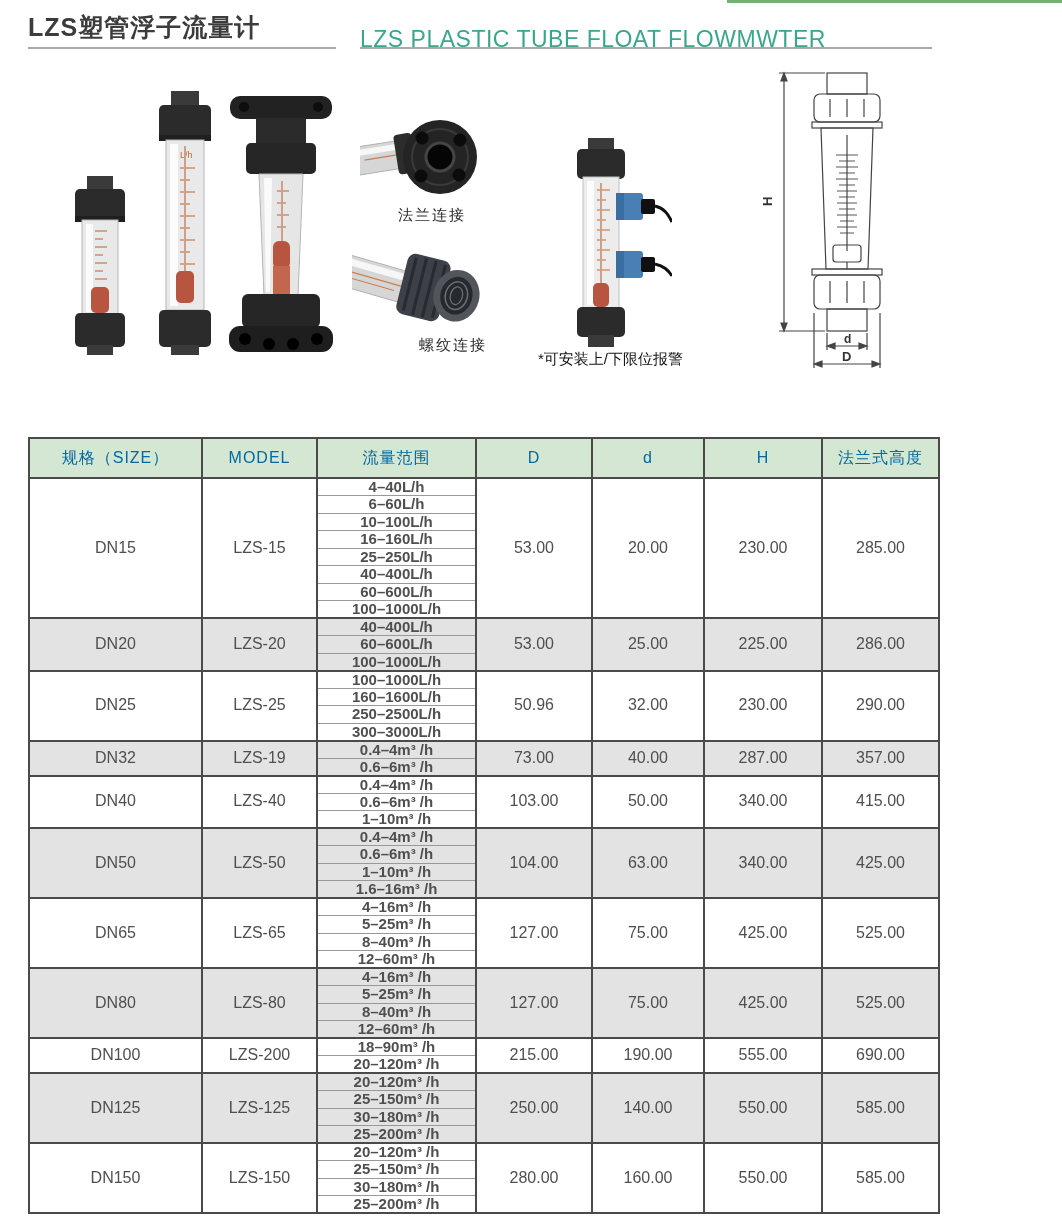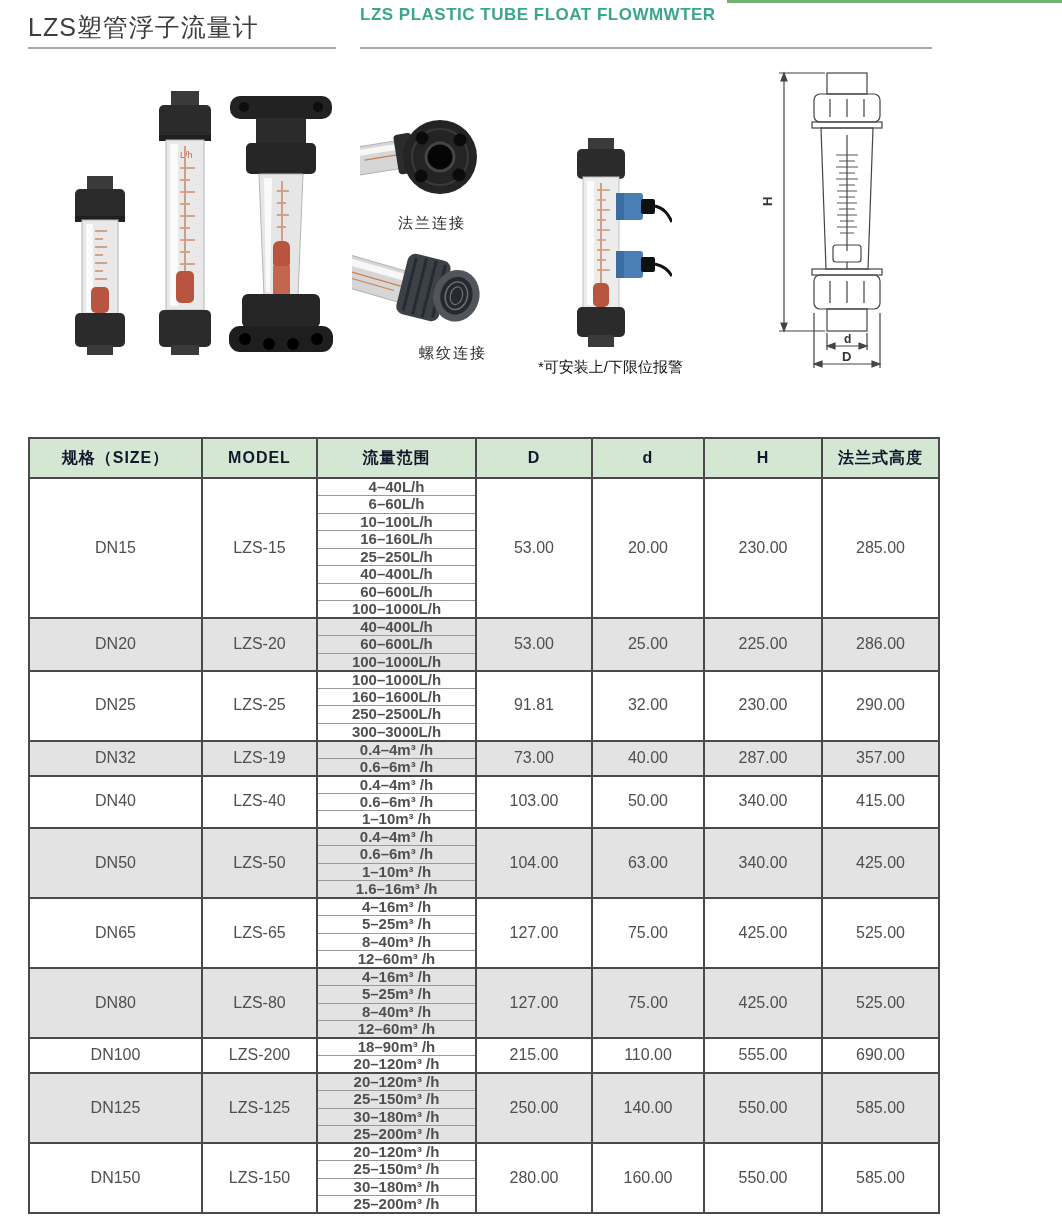--- a/index.html
+++ b/index.html
@@ -2,46 +2,46 @@
 <html><head>
 <meta charset="utf-8">
 <style>
   html,body { margin:0; padding:0; background:#fff; }
   .page {
     position:relative; width:1062px; height:1230px; background:#ffffff;
     font-family:"Liberation Sans", sans-serif; overflow:hidden;
   }
   
   .top-green { position:absolute; left:727px; top:0; width:335px; height:3px; background:#74b170; }
-  .title-zh  { position:absolute; left:28px;  top:11px; font-size:25px; font-weight:400; color:#3c3c3c; letter-spacing:1px; }
+  .title-zh  { position:absolute; left:28px;  top:11px; font-size:25px; font-weight:700; color:#3c3c3c; letter-spacing:1px; }
   .rule-zh   { position:absolute; left:28px;  top:47px; width:308px; height:2px; background:#a9a9a9; }
-  .title-en  { position:absolute; left:360px; top:5px; font-size:17px; font-weight:700; color:#3aa68c; letter-spacing:.5px; }
+  .title-en  { position:absolute; left:360px; top:26px; font-size:23px; font-weight:400; color:#3aa68c; letter-spacing:.5px; }
   .rule-en   { position:absolute; left:360px; top:47px; width:572px; height:2px; background:#a9a9a9; }
 
   
   .fig { position:absolute; }
   .fig-photos  { left:25px;  top:56px;  }
   .fig-flange  { left:360px; top:110px; }
   .fig-thread  { left:352px; top:240px; }
   .fig-alarm   { left:540px; top:138px; }
   .fig-drawing { left:752px; top:55px;  }
-  .caption { position:absolute; font-size:15px; color:#2b2b2b; letter-spacing:2px;margin-top:8px; }
+  .caption { position:absolute; font-size:15px; color:#2b2b2b; letter-spacing:2px; }
   .cap-flange { left:398px; top:206px; }
   .cap-thread { left:419px; top:336px; }
   .cap-alarm  { left:538px; top:350px; letter-spacing:0; font-size:15px; color:#111;text-align:right; }
 
   
   .table-wrap { position:absolute; left:28px; top:437px; }
   table.spec { border-collapse:collapse; table-layout:fixed; width:910px; border:2px solid #4a4a4a; }
   table.spec th, table.spec td {
     border:2px solid #4a4a4a; padding:0; text-align:center; vertical-align:middle;
     color:#4f4f4f; font-size:15px; line-height:1.05; overflow:hidden; white-space:nowrap;
   }
   table.spec thead tr { height:40px; }
-  table.spec th { background:#d3e7d3; font-weight:bold; font-size:16px; color:#0f172a; letter-spacing:1px; }
+  table.spec th { background:#d3e7d3; font-weight:normal; font-size:16px; color:#0369a1; letter-spacing:1px; }
   table.spec tbody tr { height:17.5px; }
   table.spec td.flow { border-bottom:0;font-weight:bold; }
   table.spec td.flow.sub { border-top:1px solid #999999; }
   table.spec tr.shaded td { background:#e3e3e3; }
   table.spec td.val, table.spec td.size, table.spec td.model { font-size:16px; }
 </style>
 </head>
 <body>
 
 <div class="page">
@@ -322,21 +322,21 @@
           <tr class="shaded">
             <td class="flow sub">60–600L/h</td>
           </tr>
           <tr class="shaded">
             <td class="flow sub">100–1000L/h</td>
           </tr>
           <tr>
             <td rowspan="4" class="size">DN25</td>
             <td rowspan="4" class="model">LZS-25</td>
             <td class="flow">100–1000L/h</td>
-            <td rowspan="4" class="val">91.81</td>
+            <td rowspan="4" class="val">50.96</td>
             <td rowspan="4" class="val">32.00</td>
             <td rowspan="4" class="val">230.00</td>
             <td rowspan="4" class="val">290.00</td>
           </tr>
           <tr>
             <td class="flow sub">160–1600L/h</td>
           </tr>
           <tr>
             <td class="flow sub">250–2500L/h</td>
           </tr>
@@ -422,21 +422,21 @@
             <td class="flow sub">8–40m³ /h</td>
           </tr>
           <tr class="shaded">
             <td class="flow sub">12–60m³ /h</td>
           </tr>
           <tr>
             <td rowspan="2" class="size">DN100</td>
             <td rowspan="2" class="model">LZS-200</td>
             <td class="flow">18–90m³ /h</td>
             <td rowspan="2" class="val">215.00</td>
-            <td rowspan="2" class="val">110.00</td>
+            <td rowspan="2" class="val">190.00</td>
             <td rowspan="2" class="val">555.00</td>
             <td rowspan="2" class="val">690.00</td>
           </tr>
           <tr>
             <td class="flow sub">20–120m³ /h</td>
           </tr>
           <tr class="shaded">
             <td rowspan="4" class="size">DN125</td>
             <td rowspan="4" class="model">LZS-125</td>
             <td class="flow">20–120m³ /h</td>

